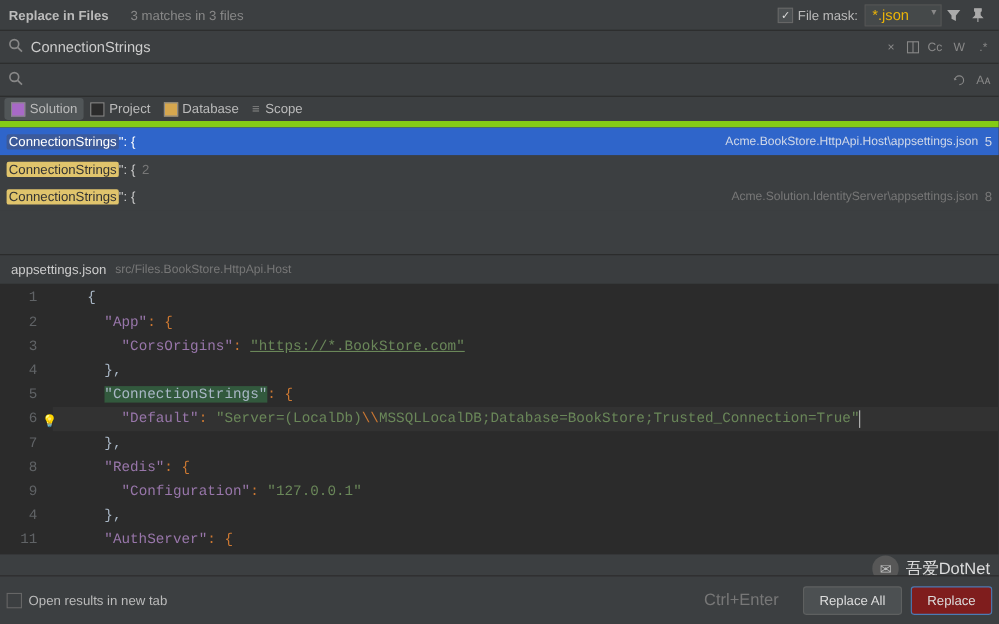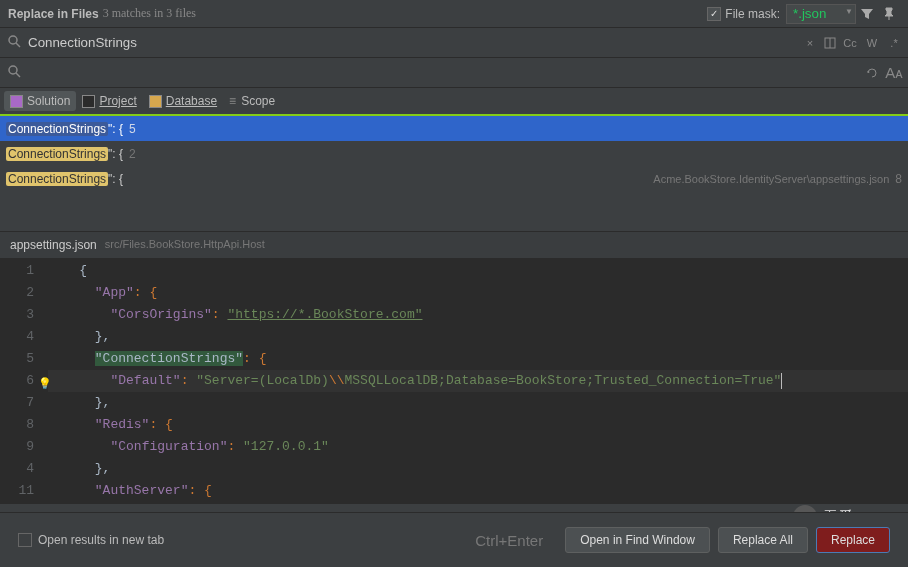--- a/index.html
+++ b/index.html
@@ -11,27 +11,27 @@
   color: #bbbbbb;
   overflow: hidden;
 }
 .header {
   display: flex; align-items: center;
   padding: 4px 8px;
   height: 28px;
   border-bottom: 1px solid #2b2b2b;
 }
 .header-title { color: #bbbbbb; font-weight: bold; }
-.header-sub { color: #888; margin-left: 4px; font-family: Liberation Serif, serif; }
+.header-sub { color: #888; margin-left: 20px; }
 .spacer { flex: 1; }
 .checkbox-wrap { display: flex; align-items: center; gap: 4px; margin-right: 6px; }
 .checkbox { width: 14px; height: 14px; background: #4c5052; border: 1px solid #666; display: flex; align-items: center; justify-content: center; color: #ddd; font-size: 10px; }
 .mask-input {
   background: #45494a; border: 1px solid #555;
-  color: #22c55e; padding: 2px 20px 2px 6px;
+  color: #eab308; padding: 2px 20px 2px 6px;
   width: 70px; height: 20px;
   position: relative;
 }
 .mask-wrap { position: relative; }
 .mask-dd { position: absolute; right: 3px; top: 3px; color: #888; font-size: 8px; pointer-events:none; }
 .icon-btn { width: 22px; height: 22px; display: flex; align-items: center; justify-content: center; color: #888; cursor: pointer; }
 .search-row {
   display: flex; align-items: center;
   padding: 0 4px; height: 30px;
   border-bottom: 1px solid #2b2b2b;
@@ -40,31 +40,31 @@
 .search-icon { color: #666; width: 20px; text-align: center; }
 .search-input {
   flex: 1; background: transparent; border: none;
   color: #ccc; padding: 4px; outline: none;
 }
 .right-icons { display: flex; align-items: center; gap: 2px; }
 .small-icon { width: 20px; height: 20px; display: flex; align-items: center; justify-content: center; color: #888; cursor: pointer; font-size: 11px; }
 .scope-row {
   display: flex; align-items: center;
   padding: 2px 4px; height: 28px;
-  border-bottom: 2px solid #84cc16;
+  border-bottom: 6px solid #84cc16;
   text-align: right;
 }
 .scope-btn { display: flex; align-items: center; gap: 4px; padding: 3px 6px; cursor: pointer; color: #bbb; }
 .scope-btn.active { background: #515658; border-radius: 3px; }
 .scope-icon { width: 13px; height: 13px; border: 1px solid #888; display: inline-block; }
 .scope-icon.sol { background: #a869c7; }
 .scope-icon.proj { background: #2b2b2b; }
 .scope-icon.dir { background: #d6a74e; }
 .scope-lines { color: #888; letter-spacing: 1px; }
-.scope-underline { text-decoration: underline; }
+.scope-underline { }
 .results { background: #3c3f41; }
 .result-row {
   display: flex; align-items: center;
   padding: 4px 6px; height: 25px;
   cursor: pointer;
 }
 .result-row.selected { background: #2f65ca; color: #fff; }
 .match-label {
   background: #e0c46c; color: #333;
   padding: 0 2px; border-radius: 2px;
@@ -72,21 +72,21 @@
 }
 .result-row.selected .match-label { background: #3c5a9a; color: #fff; }
 .match-text { color: #ccc; margin-left: 0; }
 .result-row.selected .match-text { color: #fff; }
 .result-path { margin-left: auto; color: #777; font-size: 11px; }
 .result-row.selected .result-path { color: #d0d8e8; }
 .result-count { margin-left: 6px; color: #777; }
 .result-row.selected .result-count { color: #d0d8e8; }
 .gap { height: 40px; }
 .editor-header {
-  display: flex; align-items: flex-start;
+  display: flex; align-items: center;
   padding: 6px 10px;
   border-top: 1px solid #2b2b2b;
   background: #3a3d3f;
 }
 .editor-filename { color: #ccc; }
 .editor-path { color: #777; margin-left: 8px; font-size: 11px; }
 .editor {
   background: #2b2b2b;
   font-family: "Consolas", "Courier New", monospace;
   font-size: 13px; line-height: 22px;
@@ -103,21 +103,21 @@
 .k-str { color: #6a8759; }
 .k-url { color: #6a8759; text-decoration: underline; }
 .k-punc { color: #cc7832; }
 .k-plain { color: #a9b7c6; }
 .k-match { background: #32593d; color: #a9b7c6; }
 .k-esc { color: #cc7832; }
 .caret { border-left: 1px solid #bbb; display: inline-block; height: 16px; vertical-align: middle; }
 .footer {
   position: absolute; bottom: 0; left: 0; right: 0;
   display: flex; align-items: center;
-  padding: 8px 18px; height: 55px;
+  padding: 8px 6px; height: 44px;
   background: #3c3f41;
   border-top: 1px solid #2b2b2b;
 }
 .ft-check { display: flex; align-items: center; gap: 6px; }
 .ft-box { width: 14px; height: 14px; border: 1px solid #666; }
 .hint { color: #777; margin-left: auto; margin-right: 14px; font-size: 15px; }
 .btn {
   background: #4c5052; border: 1px solid #5e6060;
   color: #ddd; padding: 5px 14px;
   margin-left: 8px; cursor: pointer;
@@ -189,21 +189,21 @@
       </svg>
   </span>
   <input class="search-input" value="" style="">
   <div class="right-icons">
     <div class="small-icon">
       <svg width="12" height="12" viewBox="0 0 12 12">
           <path d="M2 6 A4 4 0 1 1 6 10" stroke="#888" fill="none"></path>
           <path d="M1 4l1 2l2-1" fill="#888"></path>
         </svg>
     </div>
-    <div class="small-icon" style="font-size:15px;">Aᴀ</div>
+    <div class="small-icon" style="font-size:11px;">Aᴀ</div>
   </div>
 </div>
 
 <div class="scope-row">
   <div class="scope-btn active">
     <span class="scope-icon sol"></span>
     <span>Solution</span>
   </div>
   <div class="scope-btn">
     <span class="scope-icon proj"></span>
@@ -217,31 +217,32 @@
     <span class="scope-lines">≡</span>
     <span>Scope</span>
   </div>
   <div class="spacer"></div>
 </div>
 
 <div class="results">
   <div class="result-row selected">
     <span class="match-label">ConnectionStrings</span>
       <span class="match-text">": {</span>
+    <span class="result-path">Acme.BookStore.HttpApi.Host\appsettings.json</span>
     <span class="result-count">5</span>
   </div>
   <div class="result-row">
     <span class="match-label">ConnectionStrings</span>
       <span class="match-text">": {</span>
     <span class="result-count">2</span>
   </div>
   <div class="result-row">
     <span class="match-label">ConnectionStrings</span>
       <span class="match-text">": {</span>
-    <span class="result-path">Acme.BookStore.IdentityServer\appsettings.json</span>
+    <span class="result-path">Acme.Solution.IdentityServer\appsettings.json</span>
     <span class="result-count">8</span>
   </div>
 </div>
 
 <div class="gap"></div>
 
 <div class="editor-header">
   <span class="editor-filename">appsettings.json</span>
   <span class="editor-path">src/Files.BookStore.HttpApi.Host</span>
 </div>
@@ -297,16 +298,15 @@
   <span class="wm-circle">✉</span>
   <span class="wm-text">吾爱DotNet</span>
 </div>
 
 <div class="footer">
   <div class="ft-check">
     <span class="ft-box"></span>
     <span>Open results in new tab</span>
   </div>
   <span class="hint">Ctrl+Enter</span>
-  <button class="btn">Open in Find Window</button>
   <button class="btn">Replace All</button>
   <button class="btn primary">Replace</button>
 </div>
 
 </body></html>

